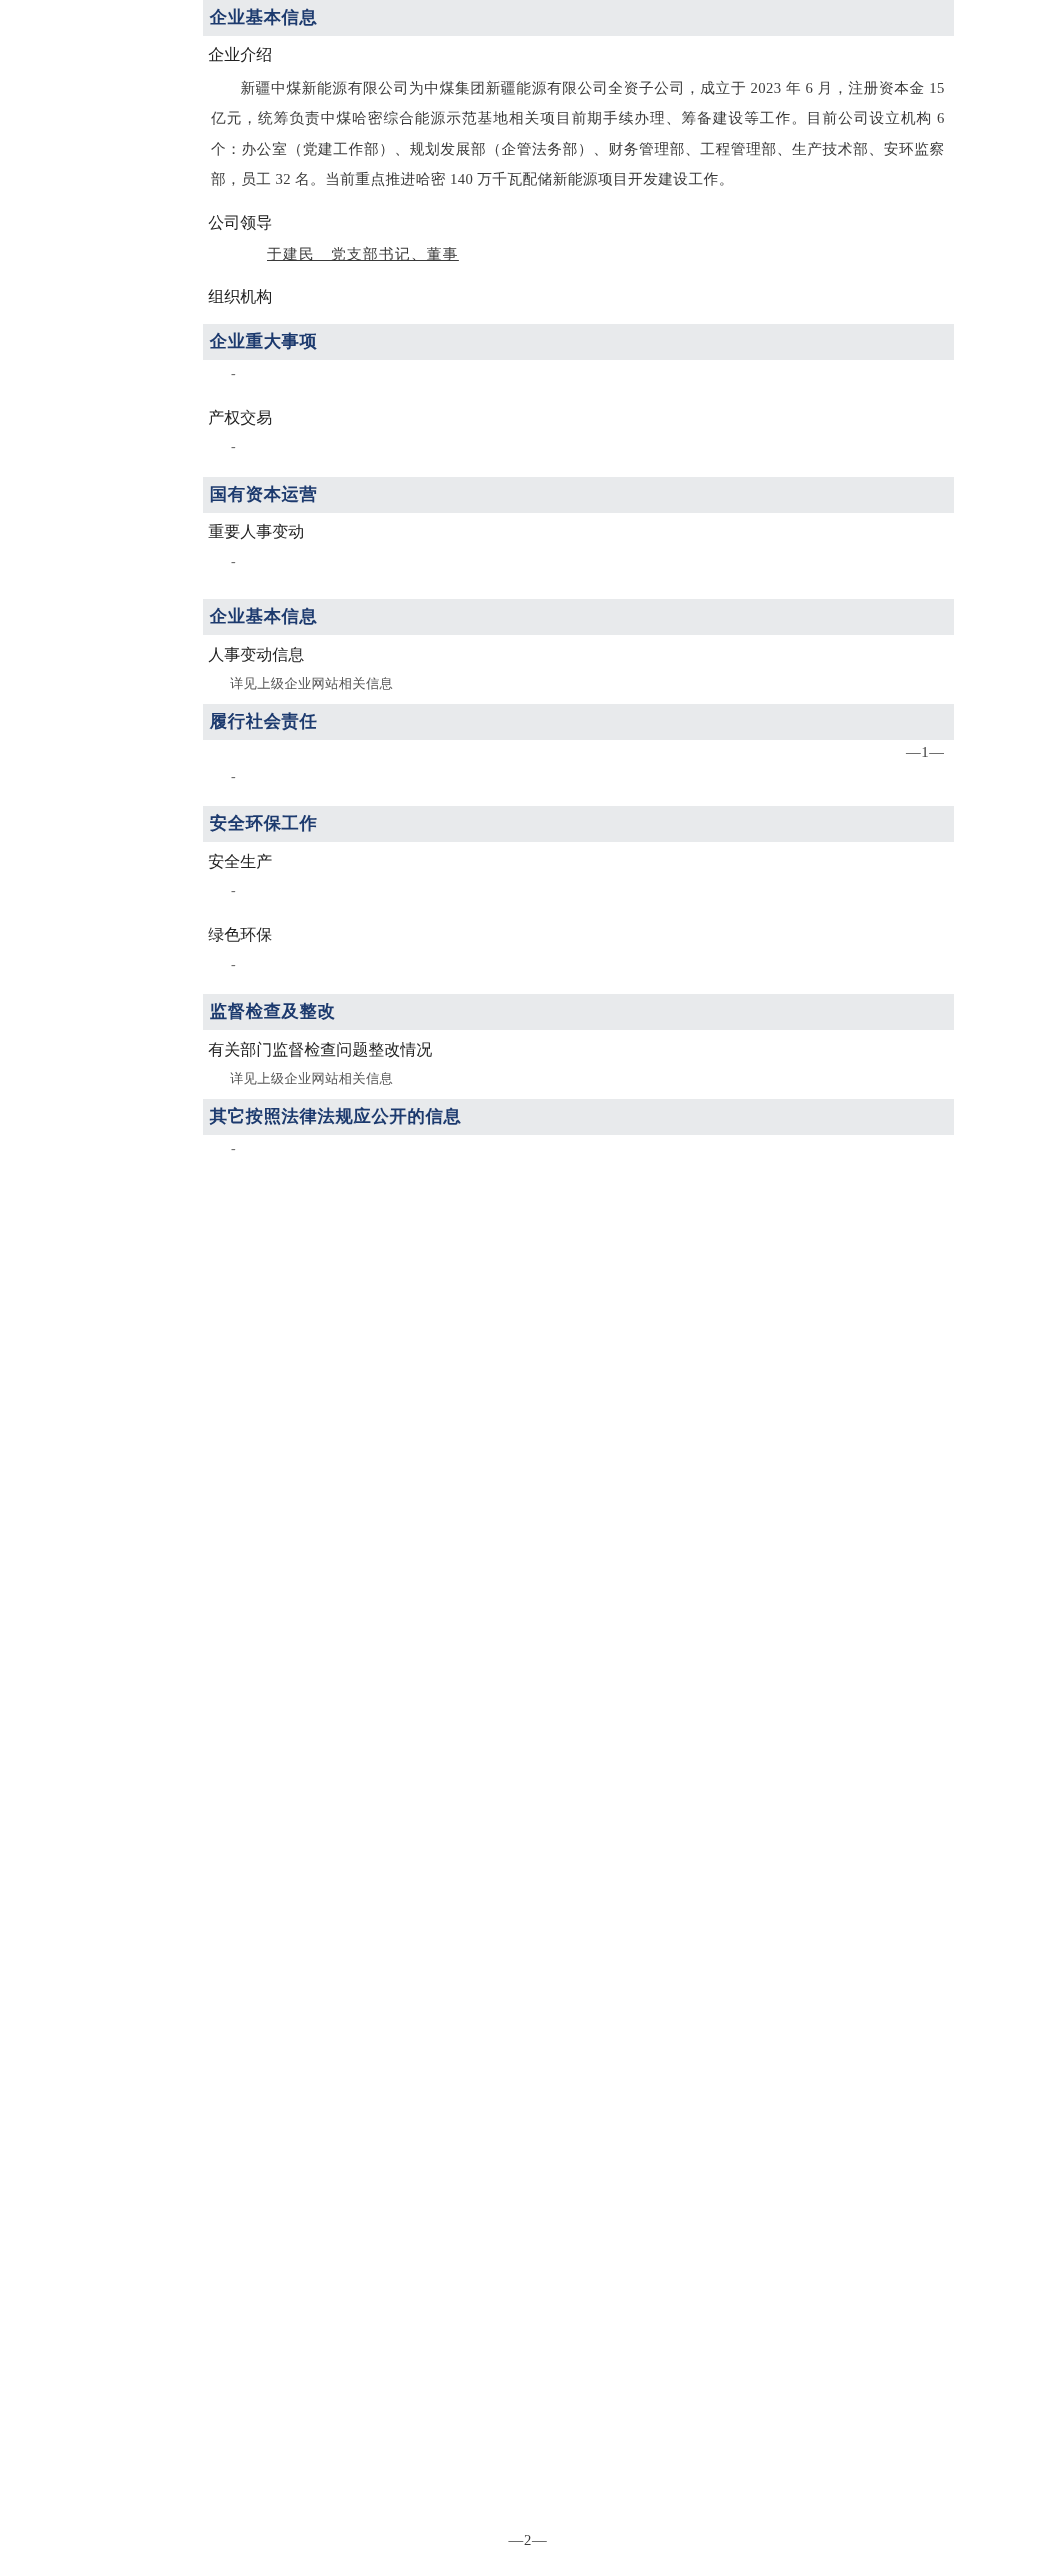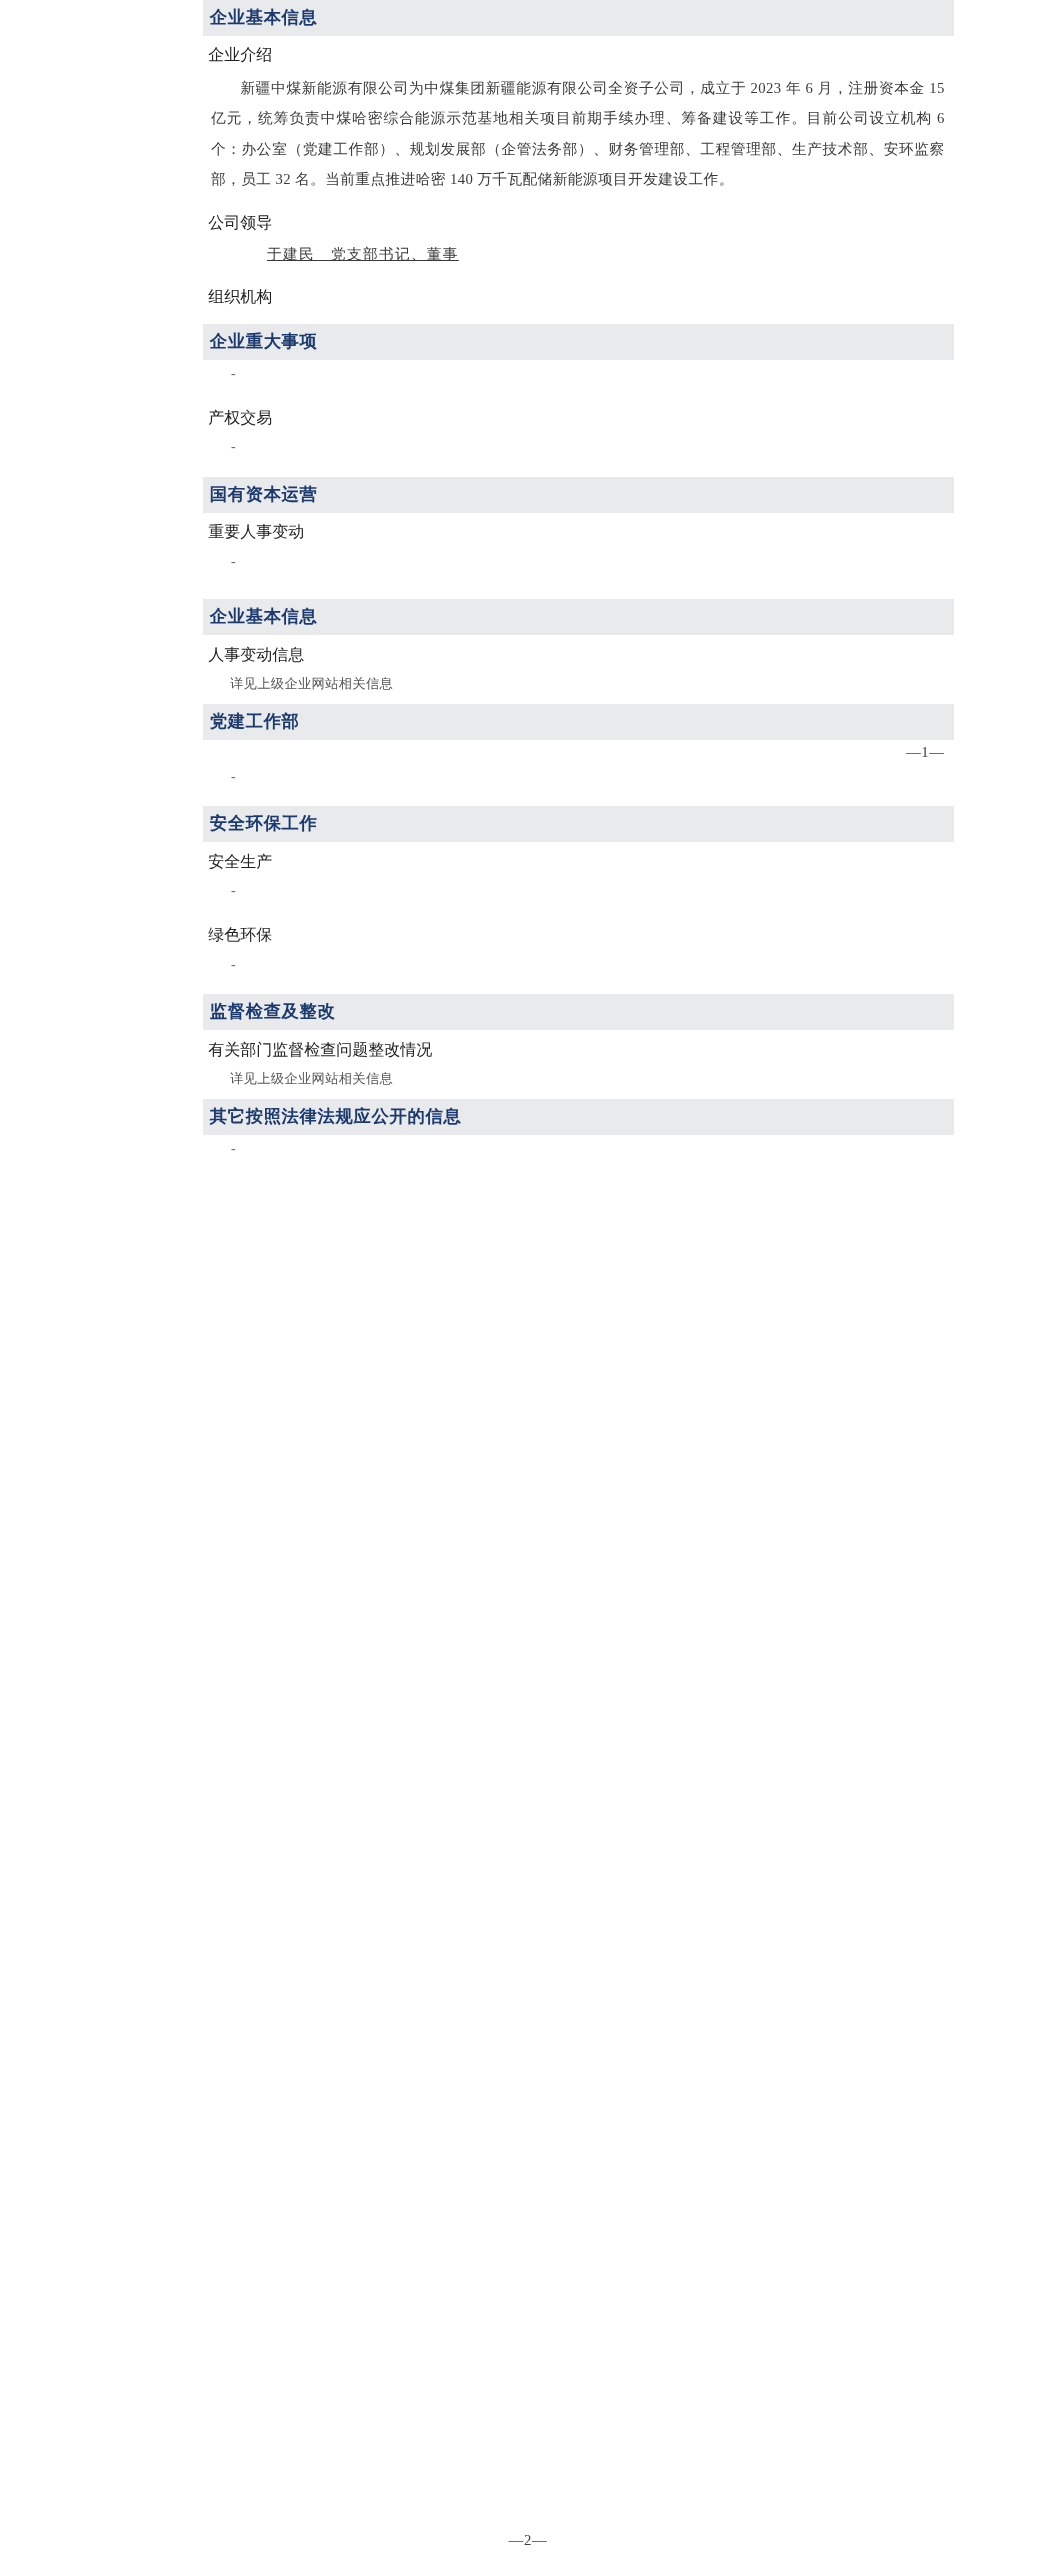--- a/index.html
+++ b/index.html
@@ -127,21 +127,21 @@
     <div class="section-bar">国有资本运营</div>
     <div class="sub-head">重要人事变动</div>
     <div class="dash">-</div>
     <div class="spacer-34"></div>
 
     <div class="section-bar">企业基本信息</div>
     <div class="sub-head">人事变动信息</div>
     <div class="note">详见上级企业网站相关信息</div>
     <div class="spacer-10"></div>
 
-    <div class="section-bar">党建工作部</div>
+    <div class="section-bar">履行社会责任</div>
     <div class="page-num-inline">—1—</div>
     <div class="dash">-</div>
     <div class="spacer-22"></div>
 
     <div class="section-bar">安全环保工作</div>
     <div class="sub-head">安全生产</div>
     <div class="dash">-</div>
     <div class="spacer-14"></div>
     <div class="sub-head">绿色环保</div>
     <div class="dash">-</div>

